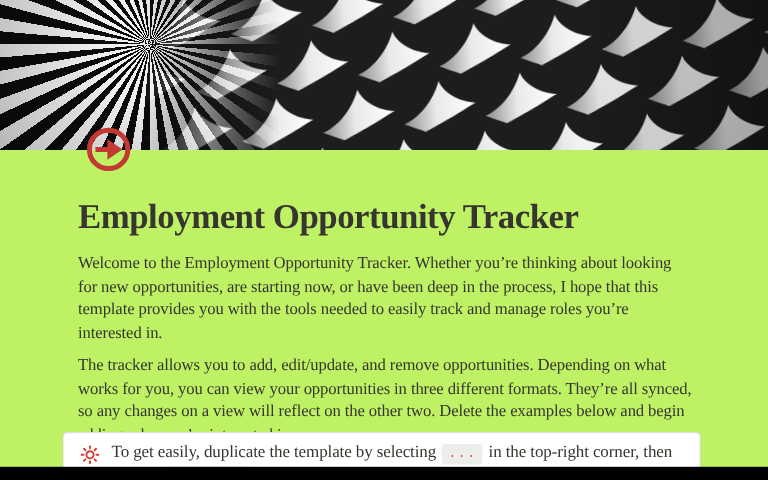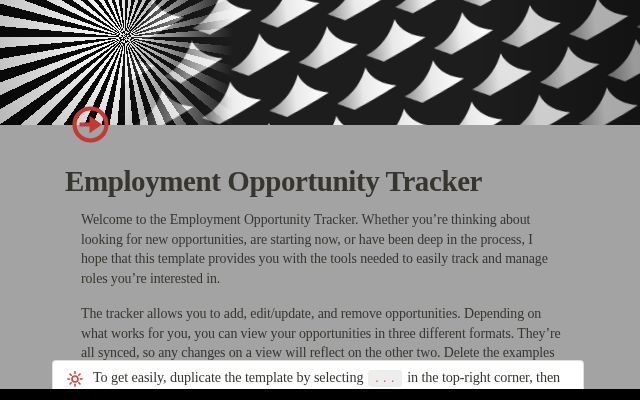--- a/index.html
+++ b/index.html
@@ -9,21 +9,21 @@
     height: 400px;
     overflow: hidden;
     background: #ffffff;
   }
   .stage {
     position: relative;
     width: 640px;
     height: 400px;
     font-family: "Liberation Serif", serif;
     color: #37352f;
-    background: #a3a3a3;
+    background: #bef264;
   }
 
   
   .cover {
     position: absolute;
     top: 0; left: 0;
     width: 640px; height: 125px;
     overflow: hidden;
     background: #111;
   }
@@ -56,21 +56,21 @@
   }
   h1.page-title {
     margin: 38px 0 0 0;
     font-size: 29px;
     line-height: 36px;
     font-weight: 700;
     letter-spacing: -0.4px;
     color: #37352f;
   }
   p.body-text {
-    margin: 16px;
+    margin: 0;
     font-size: 13.9px;
     line-height: 19.5px;
     letter-spacing: -0.1px;
     color: #37352f;
   }
   p.body-text.first { margin-top: 11px; }
   p.body-text.second { margin-top: 7px; }
 
   
   .callout {

